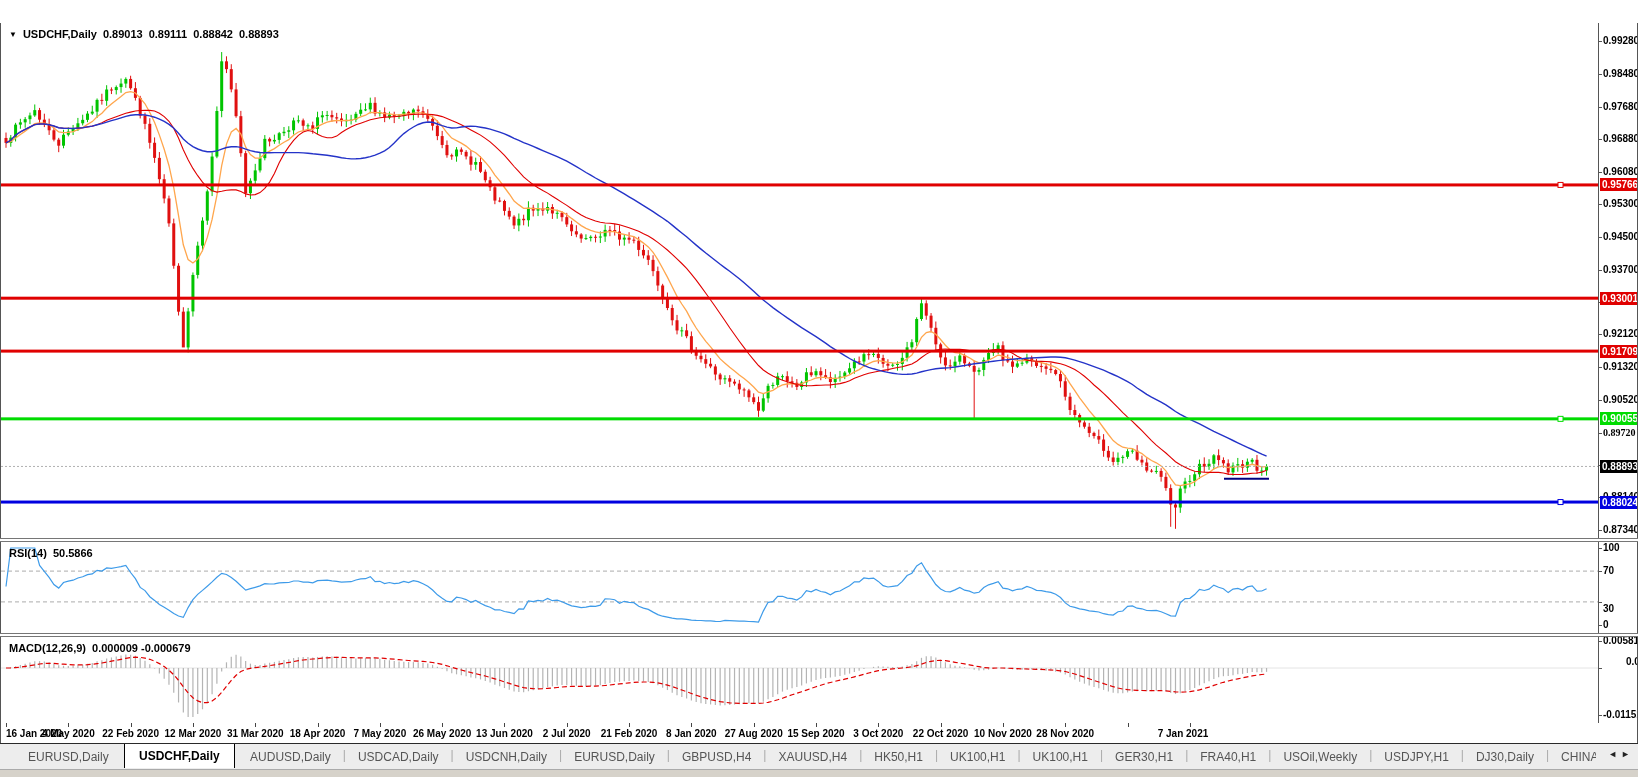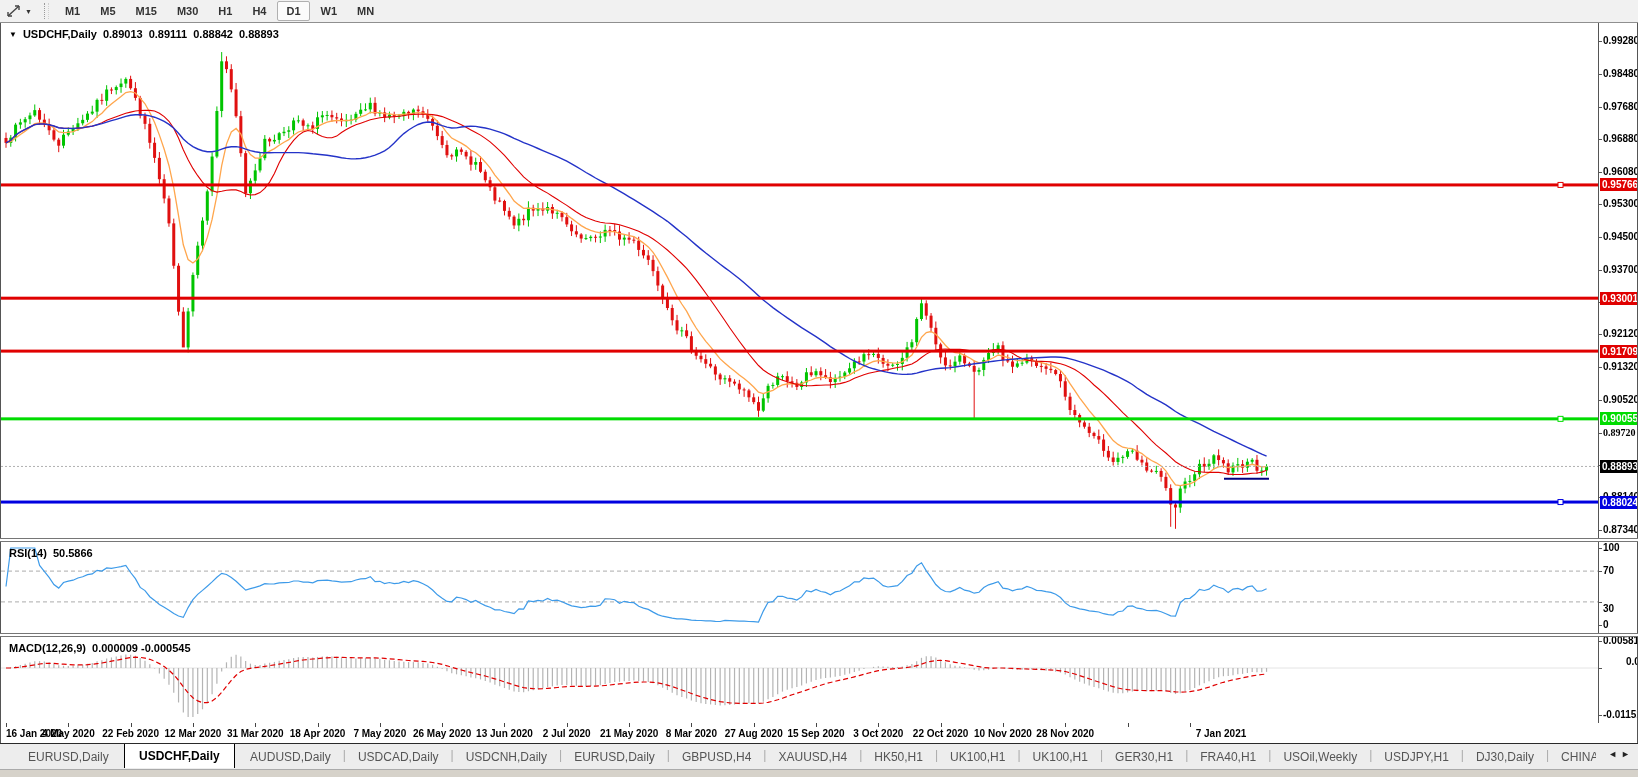--- a/index.html
+++ b/index.html
@@ -40,42 +40,20 @@
   .tab.active{position:relative;top:-3px;background:#fff;border:1px solid #000;border-bottom:none;font-weight:700;color:#000;
               padding:5px 14px 3px 14px;z-index:5;border-radius:2px 2px 0 0;}
   .tab-arrows{position:absolute;right:0;top:0;height:26px;background:#ededed;padding:5px 8px 0 8px;font-size:9px;color:#222;z-index:6;}
   .tab-arrows span{margin-left:4px;cursor:default;}
   #bottom-strip{position:absolute;top:769px;left:0;width:1638px;height:8px;background:#d6d2ca;border-top:1px solid #aaa;box-sizing:border-box;}
 </style>
 </head>
 <body>
 <div id="app">
 
-  <div class="toolbar">
-    <div class="tool-group">
-      <svg width="16" height="14" viewBox="0 0 16 14">
-        <path d="M2 12 L13 2" stroke="#444" stroke-width="1.4" fill="none"></path>
-        <path d="M2 12 L2 8 M2 12 L6 12" stroke="#444" stroke-width="1.4" fill="none"></path>
-        <path d="M13 2 L9 2 M13 2 L13 6" stroke="#444" stroke-width="1.4" fill="none"></path>
-      </svg>
-      <span class="dd-arrow">▼</span>
-    </div>
-    <div class="grip"></div>
-    <div id="tf-buttons" style="display:flex;">
-        <div class="tf-btn">M1</div>
-        <div class="tf-btn">M5</div>
-        <div class="tf-btn">M15</div>
-        <div class="tf-btn">M30</div>
-        <div class="tf-btn">H1</div>
-        <div class="tf-btn">H4</div>
-        <div class="tf-btn active">D1</div>
-        <div class="tf-btn">W1</div>
-        <div class="tf-btn">MN</div>
-      </div>
-  </div>
 
   <div class="panel" id="panel-main">
     <svg class="plot" id="main-svg" width="1597" height="515">
         <line x1="5" y1="109.53846406831781" x2="5" y2="124.79483755846013" stroke="#E01010" stroke-width="1"></line>
         <rect x="3.5" y="114.96972612838772" width="3" height="4.915199999999913" fill="#E01010"></rect>
         <line x1="9.793" y1="111.97651726630556" x2="9.793" y2="123.76302407493586" stroke="#00C400" stroke-width="1"></line>
         <rect x="8.293" y="114.65341508267738" width="3" height="5.231511045710249" fill="#00C400"></rect>
         <line x1="14.586" y1="99.83484494053482" x2="14.586" y2="118.45240061982486" stroke="#00C400" stroke-width="1"></line>
         <rect x="13.086" y="101.62995660616525" width="3" height="13.023458476512133" fill="#00C400"></rect>
         <line x1="19.379" y1="95.79877192049025" x2="19.379" y2="105.75687086884136" stroke="#00C400" stroke-width="1"></line>
@@ -952,21 +930,21 @@
         <line x1="1241.594" y1="31" x2="1241.594" y2="36.86812824891289" stroke="#B4B4B4" stroke-width="1.2"></line>
         <line x1="1246.387" y1="31" x2="1246.387" y2="35.97120662915707" stroke="#B4B4B4" stroke-width="1.2"></line>
         <line x1="1251.18" y1="31" x2="1251.18" y2="35.05648595913311" stroke="#B4B4B4" stroke-width="1.2"></line>
         <line x1="1255.973" y1="31" x2="1255.973" y2="35.173131195322185" stroke="#B4B4B4" stroke-width="1.2"></line>
         <line x1="1260.766" y1="31" x2="1260.766" y2="35.19828819239335" stroke="#B4B4B4" stroke-width="1.2"></line>
         <line x1="1265.559" y1="31" x2="1265.559" y2="34.84382492240646" stroke="#B4B4B4" stroke-width="1.2"></line>
         <path d="M5.0 31.0 L9.8 30.9 L14.6 30.6 L19.4 30.1 L24.2 29.4 L29.0 28.6 L33.8 27.8 L38.6 27.0 L43.3 26.5 L48.1 26.3 L52.9 26.4 L57.7 26.8 L62.5 27.2 L67.3 27.5 L72.1 27.8 L76.9 27.9 L81.7 27.9 L86.5 27.7 L91.3 27.3 L96.1 26.7 L100.9 26.0 L105.7 25.1 L110.4 24.2 L115.2 23.3 L120.0 22.3 L124.8 21.3 L129.6 20.6 L134.4 20.2 L139.2 20.4 L144.0 21.1 L148.8 22.3 L153.6 24.2 L158.4 26.6 L163.2 29.6 L168.0 33.3 L172.8 37.8 L177.5 43.3 L182.3 49.8 L187.1 55.8 L191.9 60.7 L196.7 63.9 L201.5 65.6 L206.3 65.6 L211.1 64.0 L215.9 60.5 L220.7 55.3 L225.5 49.3 L230.3 43.4 L235.1 38.3 L239.9 34.5 L244.7 32.4 L249.4 31.3 L254.2 30.6 L259.0 30.1 L263.8 29.4 L268.6 28.6 L273.4 27.9 L278.2 27.1 L283.0 26.3 L287.8 25.5 L292.6 24.6 L297.4 23.7 L302.2 23.0 L307.0 22.4 L311.8 22.0 L316.5 21.6 L321.3 21.2 L326.1 20.8 L330.9 20.5 L335.7 20.4 L340.5 20.4 L345.3 20.5 L350.1 20.7 L354.9 20.8 L359.7 20.9 L364.5 20.9 L369.3 20.9 L374.1 20.9 L378.9 21.1 L383.6 21.4 L388.4 21.8 L393.2 22.2 L398.0 22.7 L402.8 23.1 L407.6 23.5 L412.4 23.8 L417.2 24.1 L422.0 24.4 L426.8 24.9 L431.6 25.5 L436.4 26.3 L441.2 27.4 L446.0 28.8 L450.7 30.3 L455.5 31.7 L460.3 33.0 L465.1 34.3 L469.9 35.5 L474.7 36.7 L479.5 37.8 L484.3 39.0 L489.1 40.4 L493.9 41.8 L498.7 43.3 L503.5 44.9 L508.3 46.4 L513.1 48.0 L517.9 49.4 L522.6 50.6 L527.4 51.3 L532.2 51.7 L537.0 51.8 L541.8 51.7 L546.6 51.4 L551.4 51.0 L556.2 50.5 L561.0 50.0 L565.8 49.7 L570.6 49.4 L575.4 49.3 L580.2 49.3 L585.0 49.3 L589.7 49.2 L594.5 49.1 L599.3 48.9 L604.1 48.5 L608.9 48.0 L613.7 47.4 L618.5 46.9 L623.3 46.4 L628.1 45.9 L632.9 45.4 L637.7 45.1 L642.5 45.0 L647.3 45.0 L652.1 45.3 L656.8 45.9 L661.6 46.8 L666.4 48.1 L671.2 49.6 L676.0 51.3 L680.8 53.0 L685.6 54.7 L690.4 56.5 L695.2 58.2 L700.0 59.8 L704.8 61.2 L709.6 62.5 L714.4 63.6 L719.2 64.6 L724.0 65.3 L728.7 65.9 L733.5 66.2 L738.3 66.4 L743.1 66.4 L747.9 66.4 L752.7 66.3 L757.5 66.3 L762.3 66.0 L767.1 65.3 L771.9 64.2 L776.7 62.8 L781.5 61.2 L786.3 59.5 L791.1 57.8 L795.8 56.3 L800.6 54.7 L805.4 53.1 L810.2 51.4 L815.0 49.7 L819.8 48.2 L824.6 46.7 L829.4 45.5 L834.2 44.3 L839.0 43.2 L843.8 42.2 L848.6 41.1 L853.4 39.8 L858.2 38.6 L862.9 37.3 L867.7 36.0 L872.5 34.8 L877.3 33.7 L882.1 32.9 L886.9 32.2 L891.7 31.8 L896.5 31.4 L901.3 31.0 L906.1 30.5 L910.9 29.8 L915.7 28.7 L920.5 27.1 L925.3 25.5 L930.0 24.3 L934.8 23.5 L939.6 23.4 L944.4 23.7 L949.2 24.5 L954.0 25.3 L958.8 26.1 L963.6 26.9 L968.4 27.8 L973.2 28.8 L978.0 29.7 L982.8 30.5 L987.6 30.9 L992.4 31.1 L997.2 31.0 L1001.9 31.0 L1006.7 31.2 L1011.5 31.4 L1016.3 31.6 L1021.1 31.9 L1025.9 32.0 L1030.7 32.1 L1035.5 32.3 L1040.3 32.4 L1045.1 32.7 L1049.9 33.0 L1054.7 33.3 L1059.5 33.8 L1064.3 34.5 L1069.0 35.7 L1073.8 37.0 L1078.6 38.6 L1083.4 40.2 L1088.2 41.8 L1093.0 43.5 L1097.8 45.0 L1102.6 46.6 L1107.4 48.2 L1112.2 49.7 L1117.0 51.0 L1121.8 52.1 L1126.6 52.7 L1131.4 53.1 L1136.1 53.3 L1140.9 53.5 L1145.7 53.6 L1150.5 53.7 L1155.3 53.7 L1160.1 53.7 L1164.9 53.9 L1169.7 54.3 L1174.5 54.8 L1179.3 55.1 L1184.1 55.0 L1188.9 54.6 L1193.7 53.9 L1198.5 52.8 L1203.3 51.5 L1208.0 50.1 L1212.8 48.4 L1217.6 46.8 L1222.4 45.3 L1227.2 44.0 L1232.0 42.9 L1236.8 41.8 L1241.6 40.8 L1246.4 39.8 L1251.2 38.9 L1256.0 38.1 L1260.8 37.5 L1265.6 37.0 " stroke="#E00000" fill="none" stroke-width="1.2" stroke-dasharray="5 3"></path>
       </svg>
     <div class="panel-label">
       <span>MACD(12,26,9)</span>
-      <span>0.000009 -0.000545</span>
+      <span>0.000009 -0.000679</span>
     </div>
     <div class="axis-col" id="macd-axis">
         <div class="tick-dash" style="top: 4px;"></div>
         <div class="tick-label" style="top: -2px;">0.005818</div>
         <div class="tick-dash" style="top: 31px;"></div>
         <div class="tick-label" style="top: 19px; margin-left: 23px;">0.00</div>
         <div class="tick-dash" style="top: 78px;"></div>
         <div class="tick-label" style="top: 72px;">-0.011514</div>
       </div>
   </div>
@@ -986,37 +964,37 @@
       <div class="date-label" style="left: 316.545px;">18 Apr 2020</div>
       <div class="date-tick" style="left: 378.854px;"></div>
       <div class="date-label" style="left: 378.854px;">7 May 2020</div>
       <div class="date-tick" style="left: 441.163px;"></div>
       <div class="date-label" style="left: 441.163px;">26 May 2020</div>
       <div class="date-tick" style="left: 503.472px;"></div>
       <div class="date-label" style="left: 503.472px;">13 Jun 2020</div>
       <div class="date-tick" style="left: 565.781px;"></div>
       <div class="date-label" style="left: 565.781px;">2 Jul 2020</div>
       <div class="date-tick" style="left: 628.09px;"></div>
-      <div class="date-label" style="left: 628.09px;">21 May 2020</div>
+      <div class="date-label" style="left: 628.09px;">21 Feb 2020</div>
       <div class="date-tick" style="left: 690.399px;"></div>
-      <div class="date-label" style="left: 690.399px;">8 Mar 2020</div>
+      <div class="date-label" style="left: 690.399px;">8 Jan 2020</div>
       <div class="date-tick" style="left: 752.708px;"></div>
       <div class="date-label" style="left: 752.708px;">27 Aug 2020</div>
       <div class="date-tick" style="left: 815.017px;"></div>
       <div class="date-label" style="left: 815.017px;">15 Sep 2020</div>
       <div class="date-tick" style="left: 877.326px;"></div>
       <div class="date-label" style="left: 877.326px;">3 Oct 2020</div>
       <div class="date-tick" style="left: 939.635px;"></div>
       <div class="date-label" style="left: 939.635px;">22 Oct 2020</div>
       <div class="date-tick" style="left: 1001.94px;"></div>
       <div class="date-label" style="left: 1001.94px;">10 Nov 2020</div>
       <div class="date-tick" style="left: 1064.25px;"></div>
       <div class="date-label" style="left: 1064.25px;">28 Nov 2020</div>
       <div class="date-tick" style="left: 1126.56px;"></div>
       <div class="date-label" style="left: 1126.56px; margin-top: 32px;">17 Dec 2020</div>
       <div class="date-tick" style="left: 1188.87px;"></div>
-      <div class="date-label" style="left: 1220px;">7 Jan 2021</div>
+      <div class="date-label" style="left: 1182px;">7 Jan 2021</div>
     </div>
 
   <div id="tabbar"><div class="tab">EURUSD,Daily</div><div class="tab-sep">&nbsp;</div><div class="tab active">USDCHF,Daily</div><div class="tab-sep">&nbsp;</div><div class="tab">AUDUSD,Daily</div><div class="tab-sep">|</div><div class="tab">USDCAD,Daily</div><div class="tab-sep">|</div><div class="tab">USDCNH,Daily</div><div class="tab-sep">|</div><div class="tab">EURUSD,Daily</div><div class="tab-sep">|</div><div class="tab">GBPUSD,H4</div><div class="tab-sep">|</div><div class="tab">XAUUSD,H4</div><div class="tab-sep">|</div><div class="tab">HK50,H1</div><div class="tab-sep">|</div><div class="tab">UK100,H1</div><div class="tab-sep">|</div><div class="tab">UK100,H1</div><div class="tab-sep">|</div><div class="tab">GER30,H1</div><div class="tab-sep">|</div><div class="tab">FRA40,H1</div><div class="tab-sep">|</div><div class="tab">USOil,Weekly</div><div class="tab-sep">|</div><div class="tab">USDJPY,H1</div><div class="tab-sep">|</div><div class="tab">DJ30,Daily</div><div class="tab-sep">|</div><div class="tab">CHINA300,H1</div><div class="tab-arrows"><span>◄</span><span>►</span></div></div>
   <div id="bottom-strip"></div>
 
 </div>
 
 </body></html>

